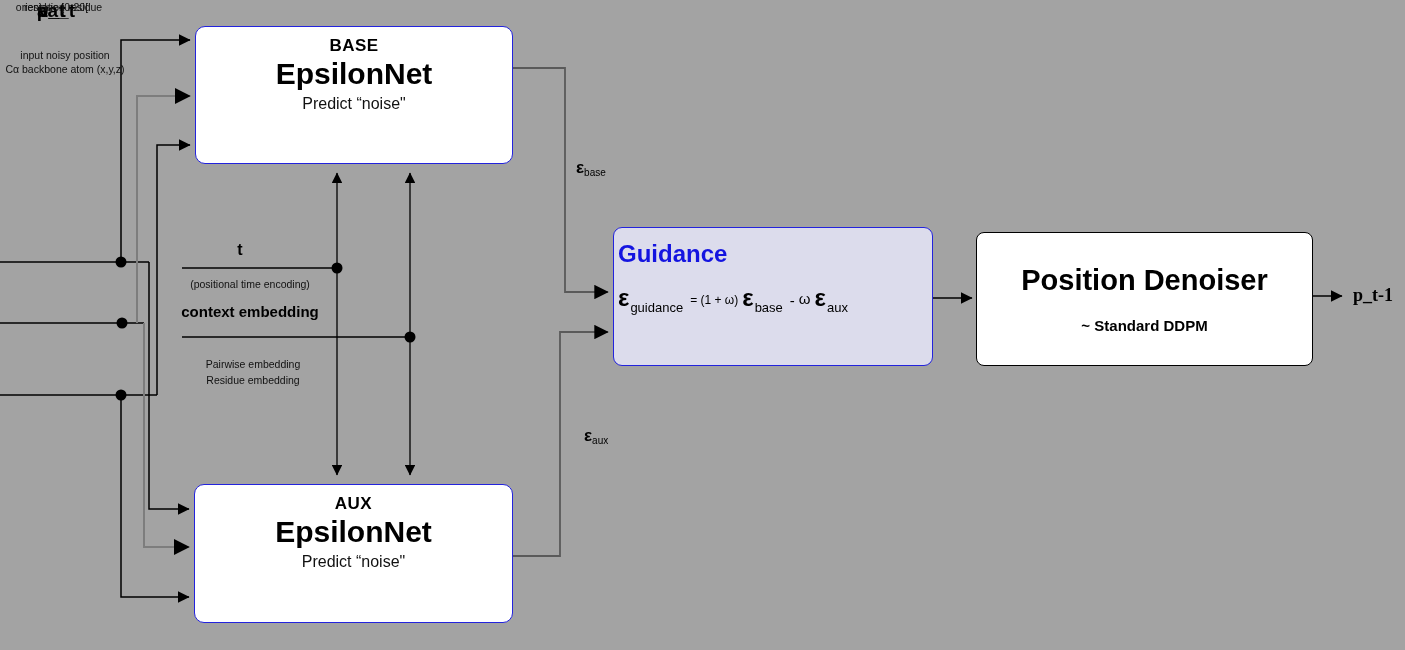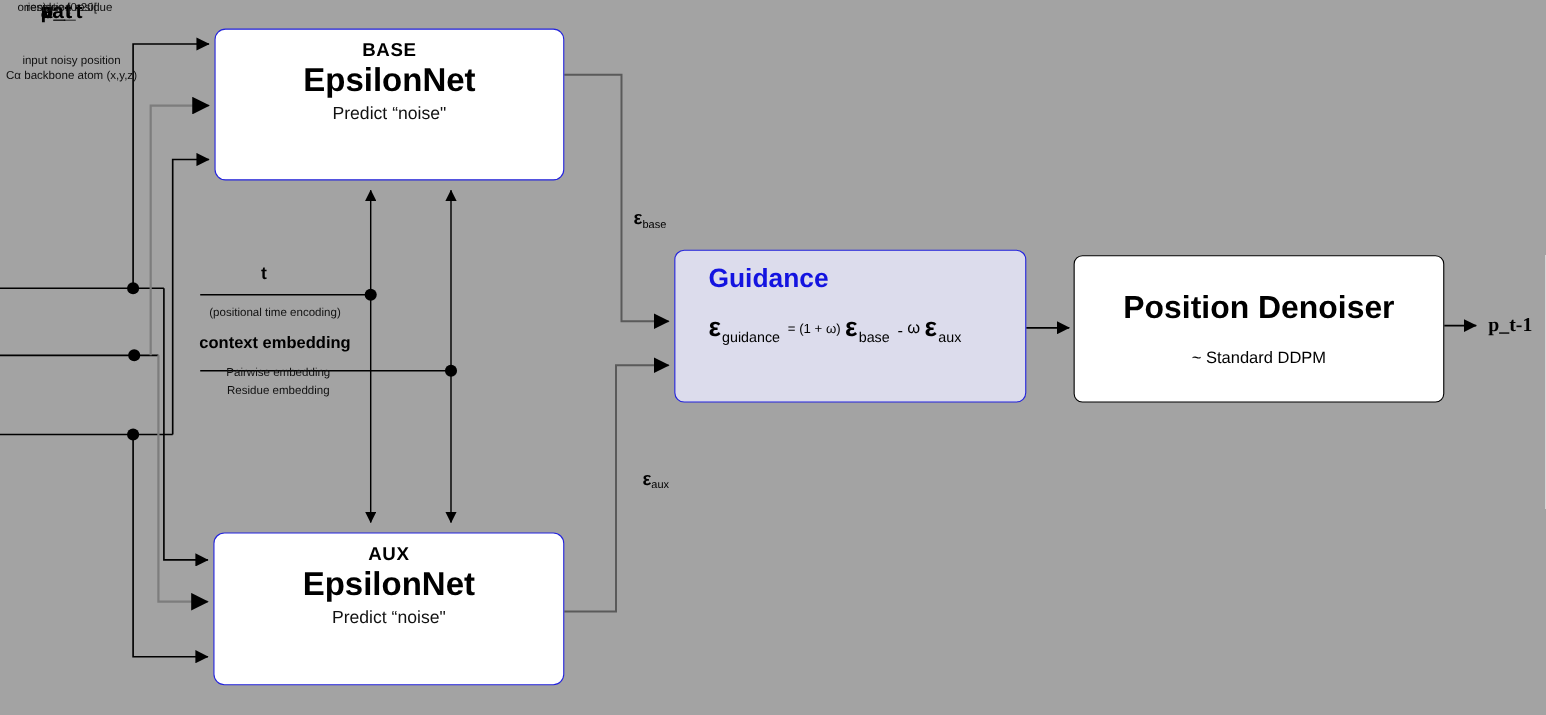--- a/index.html
+++ b/index.html
@@ -12,36 +12,36 @@
   .netbox{
     position:absolute;background:#fff;border:1.6px solid #2323dd;border-radius:10px;
     display:flex;flex-direction:column;align-items:center;justify-content:flex-start;
     box-sizing:border-box;padding-top:9px;
   }
   .netbox .tag{font-weight:bold;font-size:17px;letter-spacing:.5px;}
   .netbox .title{font-weight:bold;font-size:30px;margin-top:1px;}
   .netbox .subtitle{font-size:16px;margin-top:4px;color:#111;}
   .guidbox{
     position:absolute;background:#dcdcec;border:1.6px solid #2323dd;border-radius:9px;
-    box-sizing:border-box;padding:12px 30px;
+    box-sizing:border-box;padding:12px 4px;
   }
   .guidbox .gtitle{color:#1414e0;font-weight:bold;font-size:24px;}
   .formula{margin-top:16px;white-space:nowrap;}
   .f-eps{font-weight:bold;font-size:24px;}
   .f-sub{font-size:13px;position:relative;top:6px;margin:0 3px 0 1px;}
   .f-mid{font-size:12px;position:relative;top:-2px;margin:0 4px;}
   .f-minus{font-size:15px;margin:0 4px;}
   .f-omega{font-size:15px;position:relative;top:-2px;margin-right:4px;}
   .denbox{
     position:absolute;background:#fff;border:1.6px solid #000;border-radius:8px;
     display:flex;flex-direction:column;align-items:center;justify-content:center;
     box-sizing:border-box;
   }
   .denbox .dtitle{font-weight:bold;font-size:29px;}
-  .denbox .dsub{font-size:15px;margin-top:20px;}
+  .denbox .dsub{font-size:15px;margin-top:20px;font-weight:bold;}
   
   .in-label{position:absolute;font-weight:bold;font-size:19px;text-align:center;}
   .in-desc{position:absolute;font-size:10.5px;text-align:center;line-height:14px;color:#111;}
   
   .mid-label{position:absolute;font-weight:bold;text-align:center;}
   .mid-caption{position:absolute;font-size:10.5px;text-align:center;line-height:16px;color:#111;}
   
   .eps-label{position:absolute;white-space:nowrap;}
   .eps-label .e{font-weight:bold;font-size:17px;}
   .eps-label .s{font-size:10px;position:relative;top:3px;}
@@ -99,38 +99,38 @@
   <div class="in-label" style="left:0;top:295;width:104px;">v_t</div>
   <div class="in-desc" style="left:0;top:330;width:118px;">orientation residue</div>
 
   <div class="in-label" style="left:0;top:367;width:112px;">aa_t</div>
   <div class="in-desc" style="left:0;top:402;width:112px;">residue [0-20[</div>
 
   <div class="mid-label" style="left:175px;top:241px;width:130px;font-size:16px;">t</div>
   <div class="mid-caption" style="left:170px;top:276px;width:160px;">(positional time encoding)</div>
 
   <div class="mid-label" style="left:172px;top:303px;width:156px;font-size:15px;">context embedding</div>
-  <div class="mid-caption" style="left:180px;top:331px;width:146px;">
+  <div class="mid-caption" style="left:180px;top:356px;width:146px;">
     <div>Pairwise embedding</div>
     <div>Residue embedding</div>
   </div>
 
   <div class="netbox" style="left:195px;top:26px;width:318px;height:138px;">
     <div class="tag">BASE</div>
     <div class="title">EpsilonNet</div>
     <div class="subtitle">Predict “noise"</div>
   </div>
 
   <div class="netbox" style="left:194px;top:484px;width:319px;height:139px;">
     <div class="tag">AUX</div>
     <div class="title">EpsilonNet</div>
     <div class="subtitle">Predict “noise"</div>
   </div>
 
-  <div class="eps-label" style="left:576px;top:158px;margin-top:31px;">
+  <div class="eps-label" style="left:576px;top:158px;">
     <span class="e">ε</span><span class="s">base</span>
   </div>
   <div class="eps-label" style="left:584px;top:426px;">
     <span class="e">ε</span><span class="s">aux</span>
   </div>
 
   <div class="guidbox" style="left:613px;top:227px;width:320px;height:139px;">
     <div class="gtitle">Guidance</div>
     <div class="formula">
       <span class="f-eps">ε</span><span class="f-sub">guidance</span><span class="f-mid">= (1 + ω)</span><span class="f-eps">ε</span><span class="f-sub">base</span><span class="f-minus">-</span><span class="f-omega">ω</span><span class="f-eps">ε</span><span class="f-sub">aux</span>

